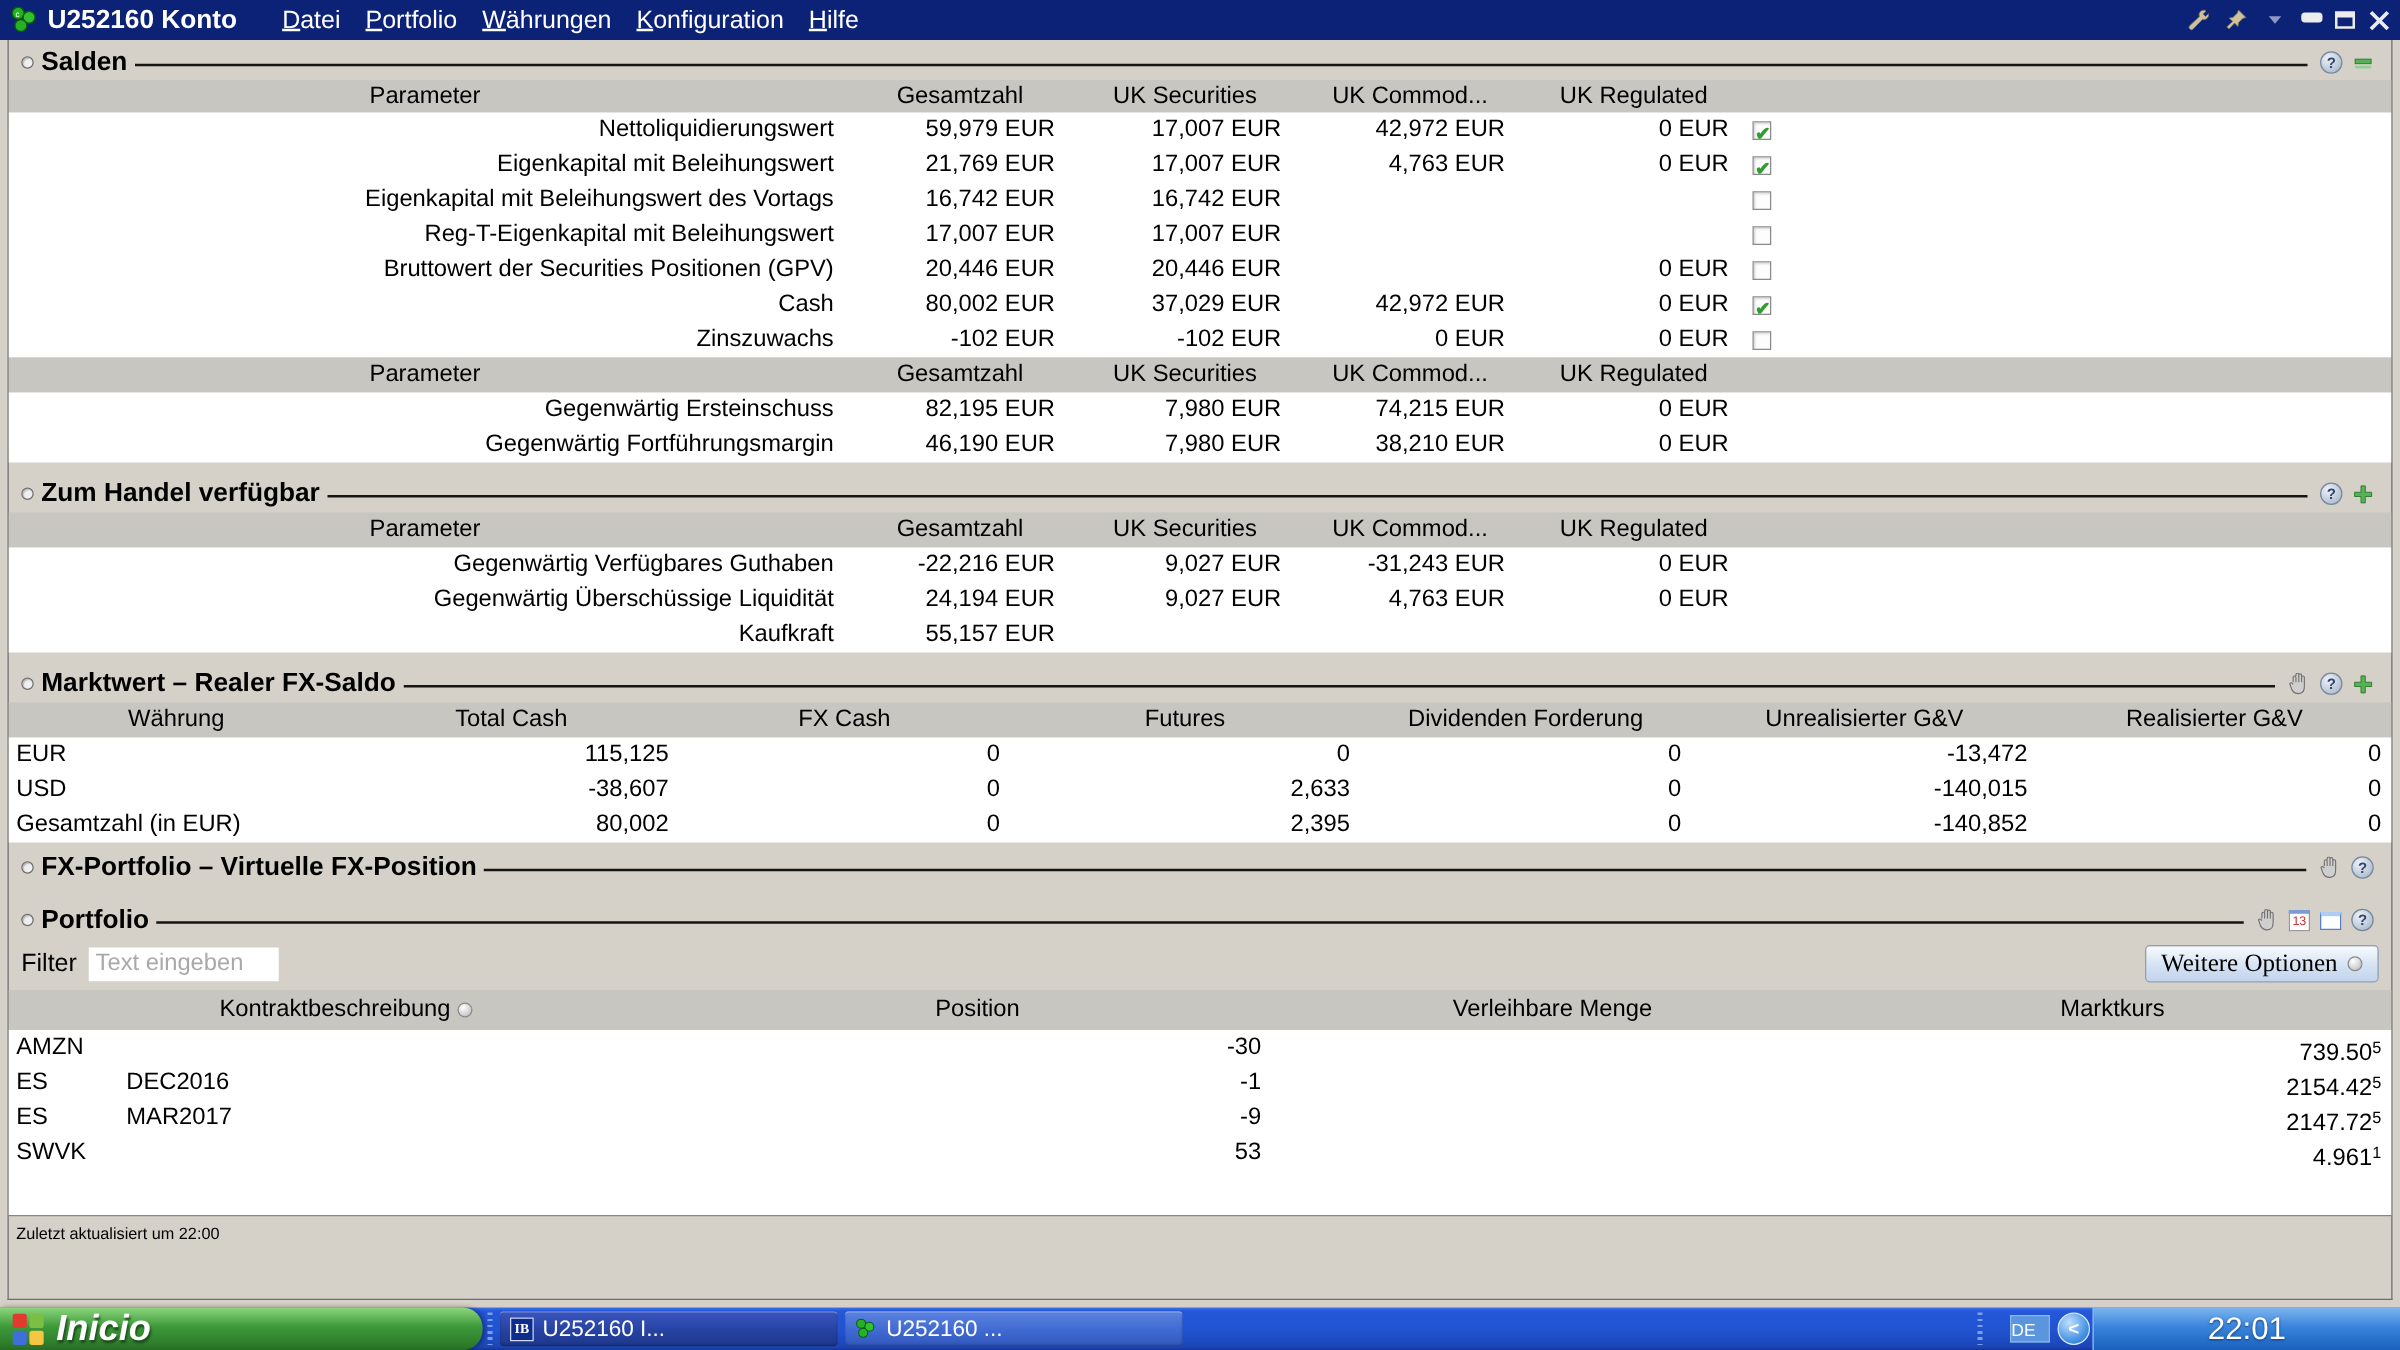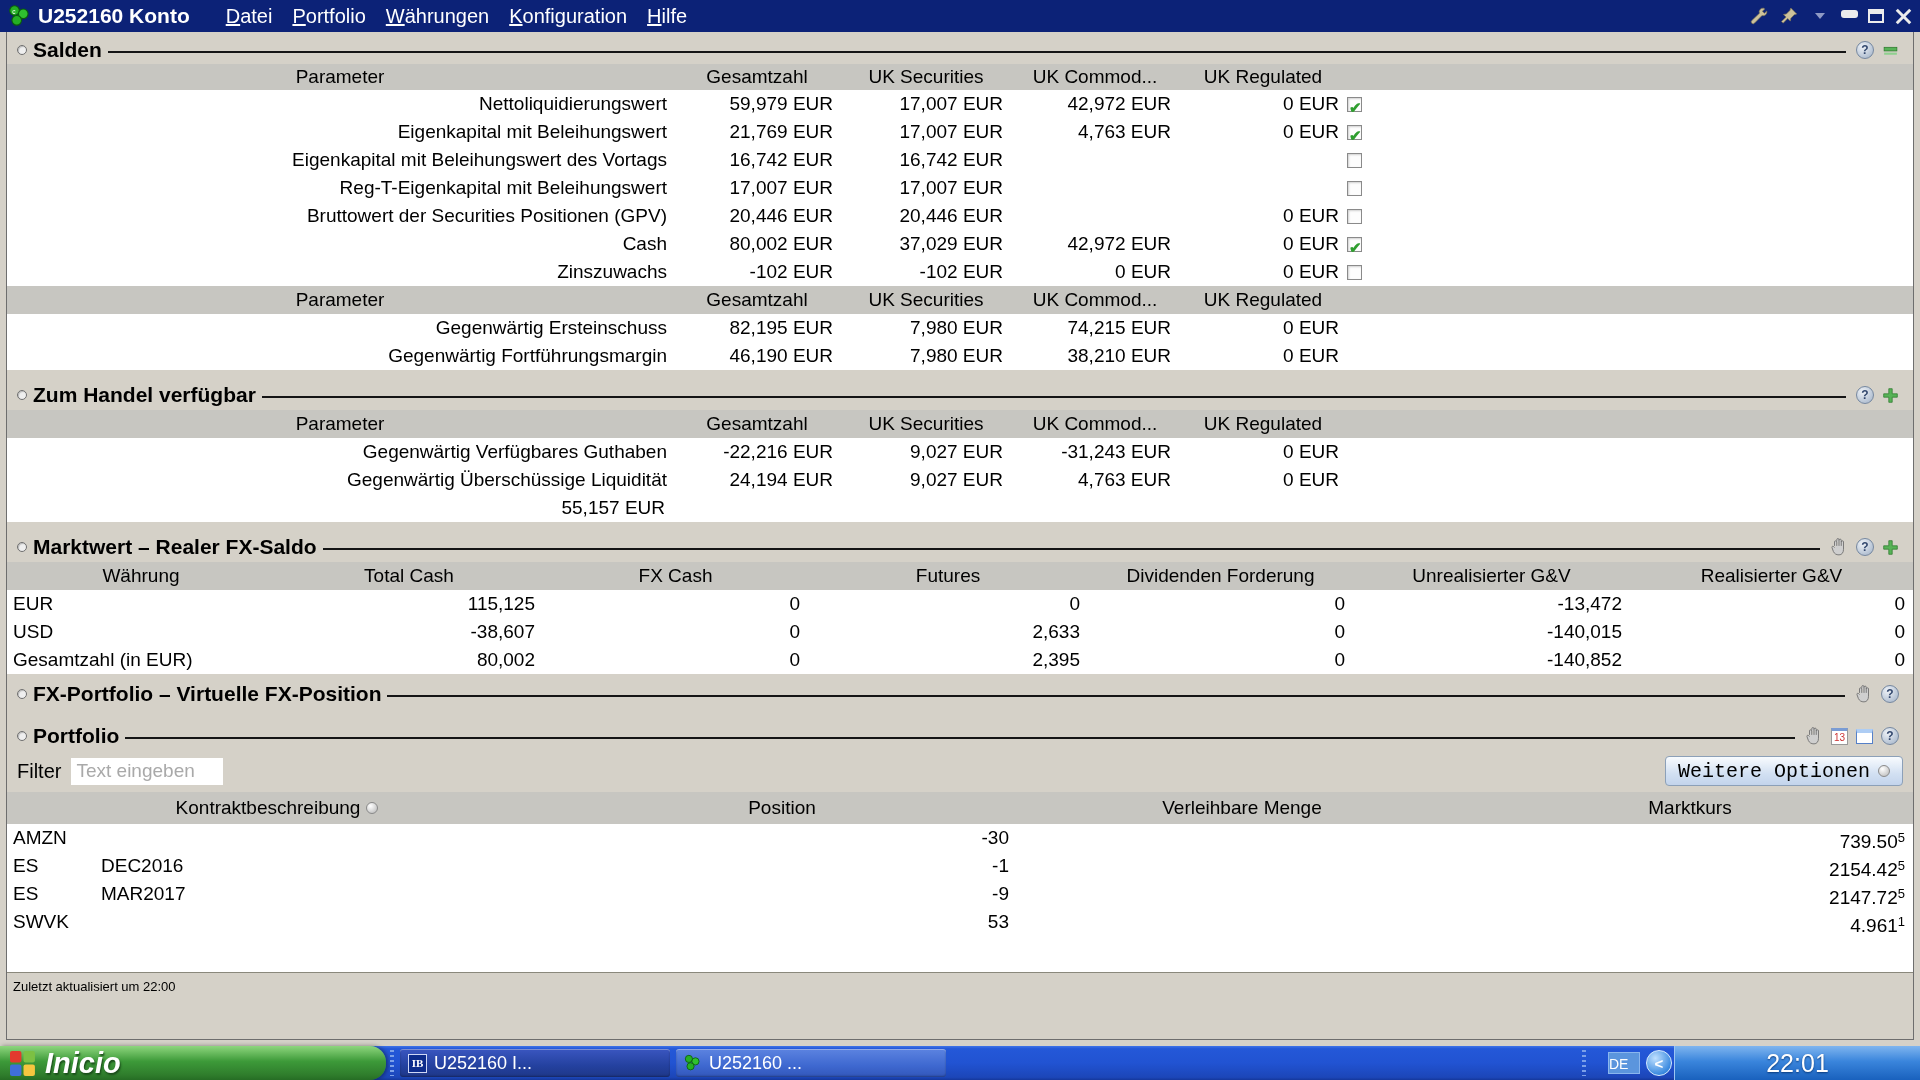--- a/index.html
+++ b/index.html
@@ -39,21 +39,21 @@
   .help-ico::after{ content:"?"; }
   .trypm-ico{ width:24px; height:17px; background:linear-gradient(#f2e4a4,#c9a942); border:1px solid #8a7430;
               font-size:9px; font-weight:bold; color:#3b3215; }
   .cal-ico{ width:17px; height:17px; background:#fff; border:1px solid #999; font-size:10px; font-weight:normal; color:#c33;
             border-top:3px solid #7a9cd4; }
   .layout-ico{ width:17px; height:15px; background:#fff; border:1px solid #5580c8; border-top:4px solid #aecdf4; }
   .badge-circle{ width:12px; height:12px; border-radius:50%; border:1px solid #8a8a8a;
                  background:radial-gradient(circle at 35% 30%, #ffffff, #b5b5b5); display:inline-block; }
 
   
-  .balgrid{ display:grid; grid-template-columns:666px 168px 170px 168px 168px 36px auto; }
+  .balgrid{ display:grid; grid-template-columns:666px 168px 170px 168px 168px 36px auto;gap:11px; }
   .fxgrid{ display:grid; grid-template-columns:268px 268px 265px 280px 265px 277px 1fr; }
   .pfgrid{ display:grid; grid-template-columns:540px 470px 450px 1fr; }
   .colhead{ background:#c7c6c1; font-size:19px; }
   .colhead .ch{ text-align:center; white-space:nowrap; overflow:hidden; }
   .rows{ background:#fff; }
   .row{ height:28px; line-height:28px; font-size:19px; }
   .lbl{ text-align:right; padding-right:6px; white-space:nowrap; }
   .val{ text-align:right; padding-right:8px; white-space:nowrap; }
   .left{ text-align:left; padding-left:6px; white-space:nowrap; }
   .cbcell{ display:flex; align-items:center; }
@@ -66,21 +66,21 @@
   
   .pf-ch{ display:flex; align-items:center; justify-content:center; gap:6px; }
 
   
   .filter-row{ height:42px; display:flex; align-items:center; padding:0 10px; gap:10px; }
   .filter-label{ font-size:20px; }
   .filter-input{ width:152px; height:27px; border:none; background:#fff; font-size:19px; color:#444;
                  font-family:"Liberation Sans",sans-serif; padding:0 5px; }
   .filter-input::placeholder{ color:#a9a9a9; }
   .more-btn{ margin-left:auto; height:30px; display:inline-flex; align-items:center; gap:8px;
-             padding:0 12px; font-size:20px; font-family:Liberation Mono, monospace;
+             padding:0 12px; font-size:20px; font-family:Liberation Serif, serif;
              background:linear-gradient(#f8fbfe,#d2e0f2 60%,#c3d4ec); border:1px solid #8ca0b8; border-radius:4px; }
 
   
   .statusbar{ height:28px; border-top:1px solid #8a887c; font-size:13px; padding:6px 0 0 6px; }
 
   
   .taskbar{ position:absolute; left:0; right:0; bottom:0; height:34px;
             background:linear-gradient(#3f74e8, #2458d8 8%, #2153d2 50%, #1c46b8 92%, #15379c);
             display:flex; align-items:stretch; }
   .start-btn{ width:386px; border-radius:0 16px 16px 0;
@@ -307,20 +307,21 @@
       <div class="balgrid row">
         <span class="lbl">Gegenwärtig Überschüssige Liquidität</span>
         <span class="val">24,194 EUR</span>
         <span class="val">9,027 EUR</span>
         <span class="val">4,763 EUR</span>
         <span class="val">0 EUR</span>
         <span></span>
           <span></span>
       </div>
       <div class="balgrid row">
+        <span class="lbl">Kaufkraft</span>
         <span class="val">55,157 EUR</span>
         <span class="val"></span>
         <span class="val"></span>
         <span class="val"></span>
         <span></span>
           <span></span>
       </div>
     </div>
 
     <div class="sec-head" style="height:40px; padding-top:10px;">

